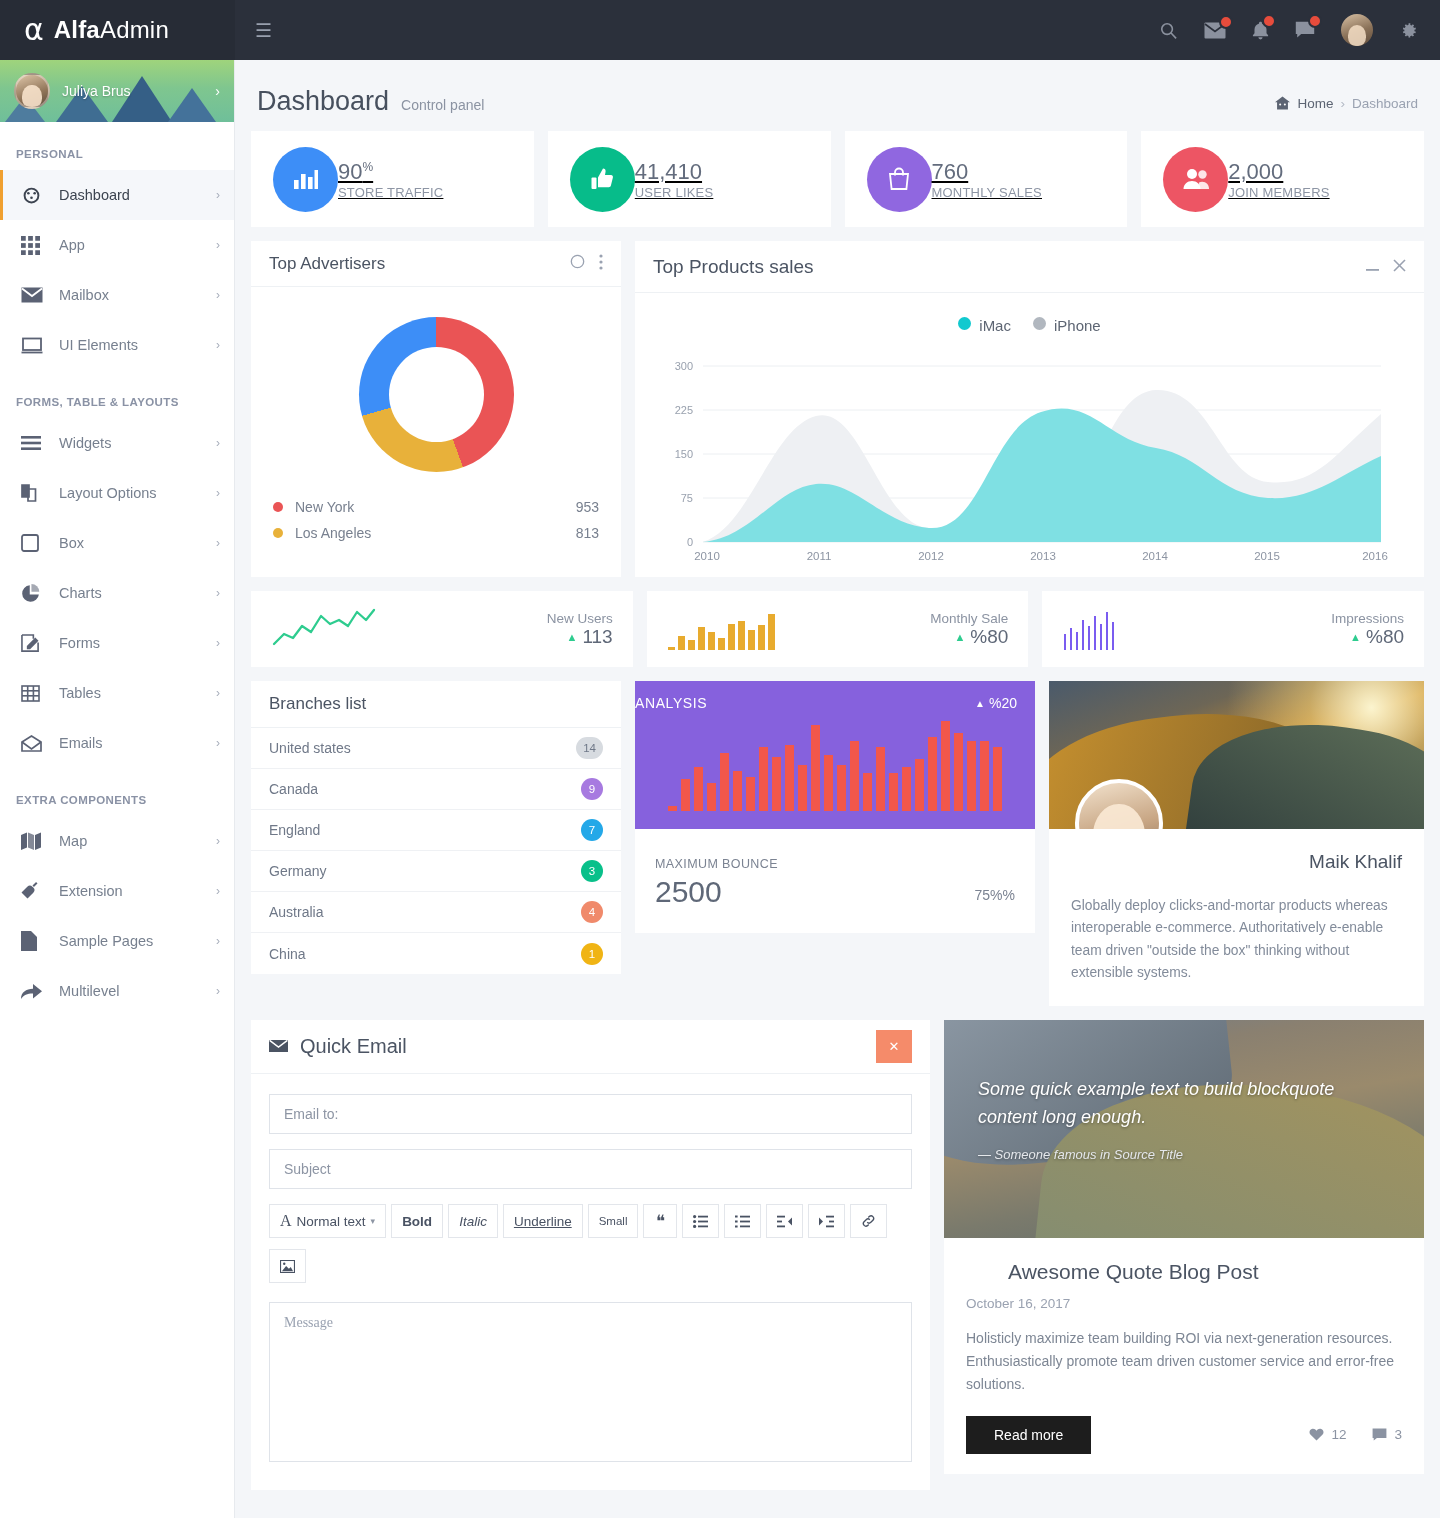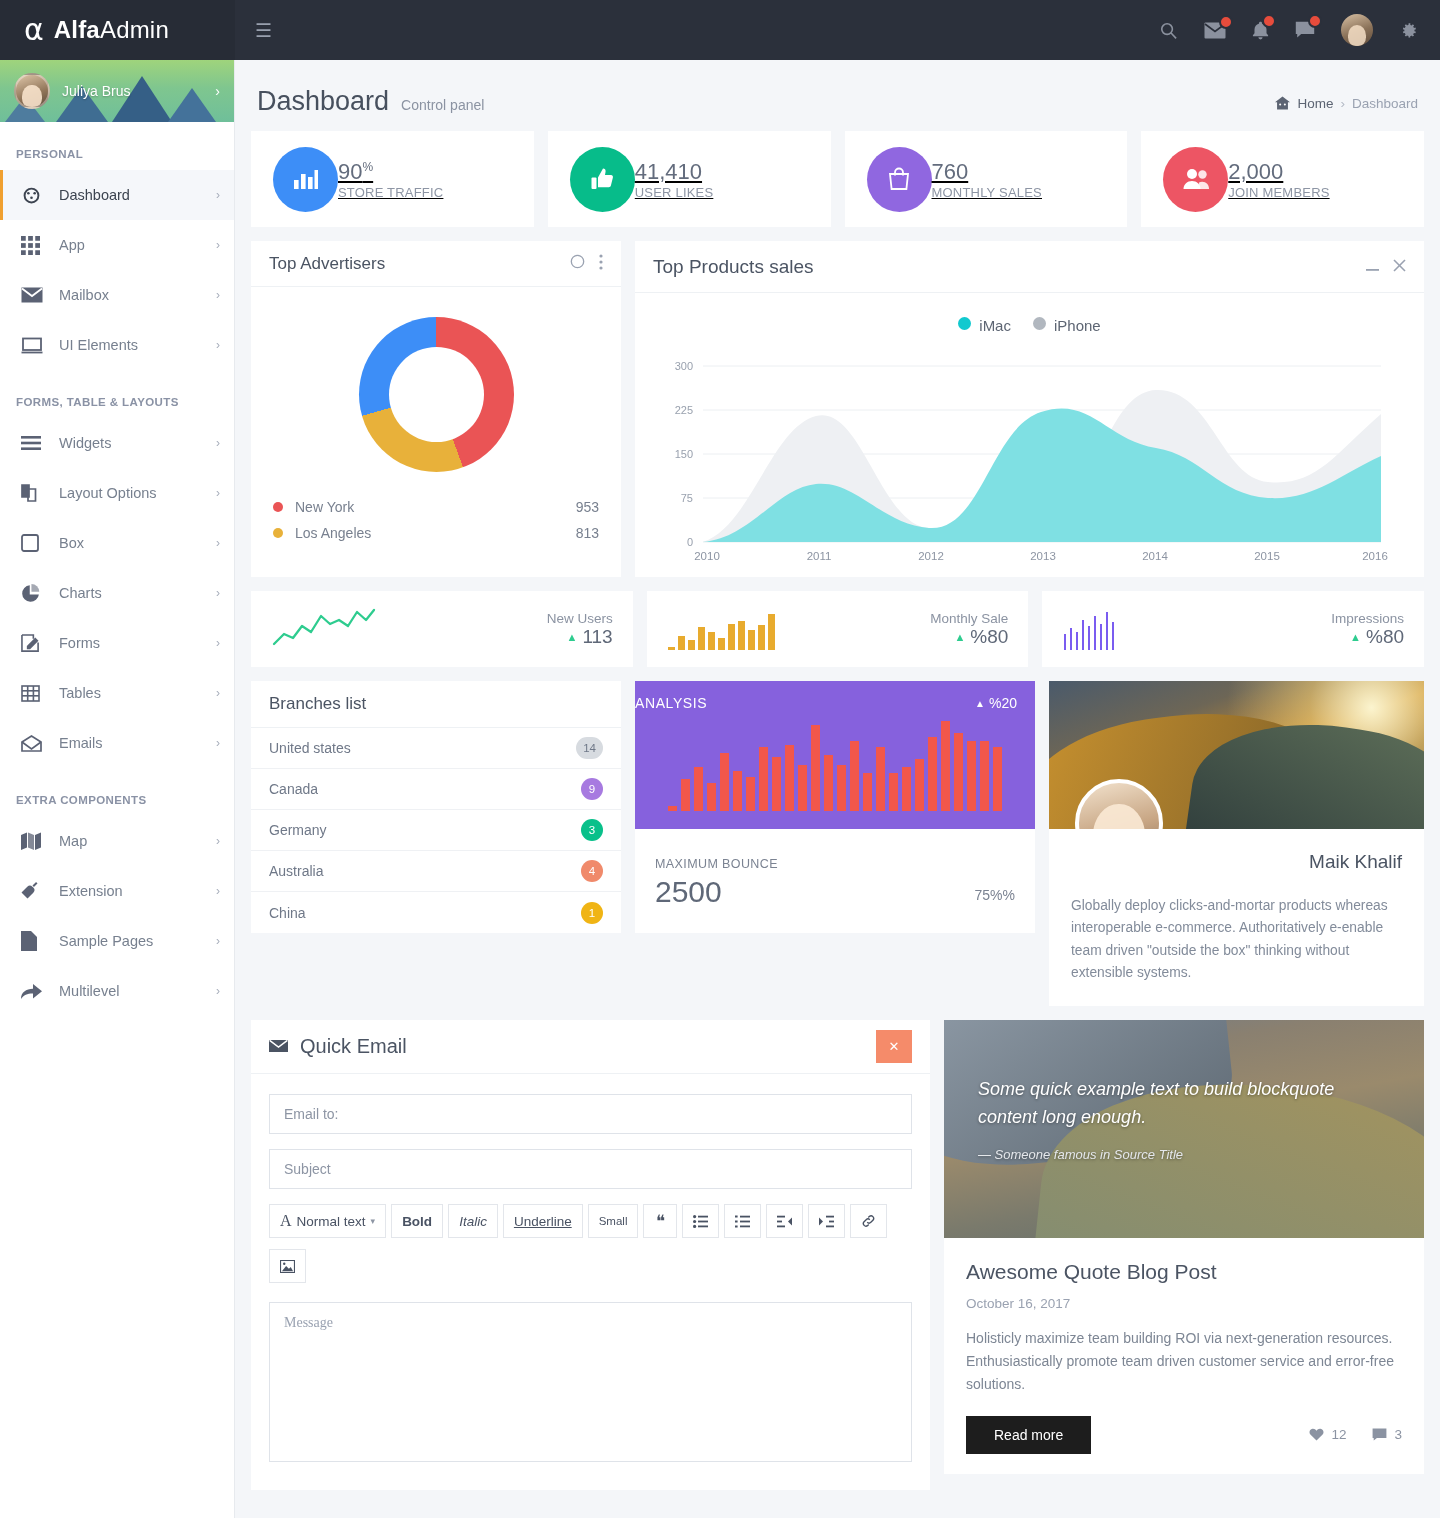--- a/index.html
+++ b/index.html
@@ -230,21 +230,21 @@
     background: linear-gradient(150deg,#8e9aa6,#5f6a74); transform: rotate(-6deg); border-radius: 0 0 46% 40%;
   }
   .blog-cover::after {
     content:''; position:absolute; right:-10%; bottom:-40%; width:90%; height:110%;
     background: linear-gradient(15deg,#7f8c74,#a2935f); transform: rotate(6deg); border-radius: 50% 46% 0 0;
   }
   .blog-quote { position: relative; z-index: 4; padding: 56px 34px 0; }
   .bq-text { font-size: 18px; font-style: italic; color: #fff; line-height: 1.52; text-shadow: 0 1px 3px rgba(0,0,0,.4); }
   .bq-src { font-size: 13px; font-style: italic; color: #e5e8ec; margin-top: 16px; text-shadow: 0 1px 3px rgba(0,0,0,.4); }
   .blog-body { padding: 22px 22px 20px; }
-  .blog-title { font-size: 21px; color: #4b5463; font-weight: 400; }
+  .blog-title { font-size: 21px; color: #4b5463; font-weight: 400; margin-left: 42px; }
   .blog-date { font-size: 13.5px; color: #9aa2b1; margin-top: 12px; }
   .blog-text { font-size: 14px; color: #7d8694; line-height: 1.63; margin-top: 16px; }
   .blog-foot { display: flex; align-items: center; margin-top: 20px; }
   .read-btn {
     background: #1d1d1d; color: #fff; border: none; padding: 11px 28px;
     font-size: 14px; cursor: pointer; font-family: "Liberation Sans", sans-serif;
   }
   .blog-meta { margin-left: auto; display: flex; gap: 26px; color: #8b93a2; font-size: 13.5px; }
   .blog-meta span { display: flex; align-items: center; gap: 7px; }
 </style>
@@ -708,20 +708,24 @@
         <div class="card-head" style="height:47px">
           <div class="card-title">Branches list</div>
         </div>
         <div class="branch-row">
           <span>United states</span>
           <span class="pill" style="background:#d7dbe0;color:#6f7888">14</span>
         </div>
         <div class="branch-row">
           <span>Canada</span>
           <span class="pill" style="background:#a77ae0">9</span>
+        </div>
+        <div class="branch-row">
+          <span>England</span>
+          <span class="pill" style="background:#24a8e8">7</span>
         </div>
         <div class="branch-row">
           <span>Germany</span>
           <span class="pill" style="background:#09c08a">3</span>
         </div>
         <div class="branch-row">
           <span>Australia</span>
           <span class="pill" style="background:#f08a6b">4</span>
         </div>
         <div class="branch-row">

